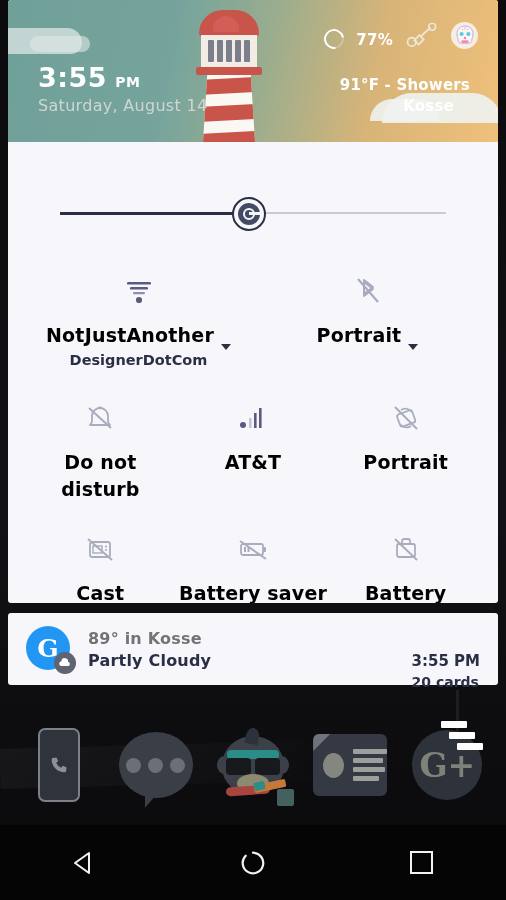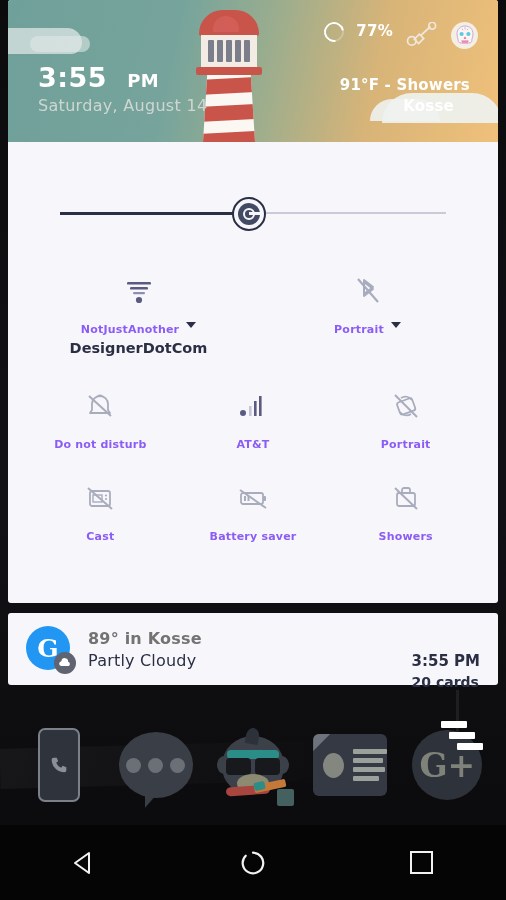--- a/index.html
+++ b/index.html
@@ -95,36 +95,36 @@
     overflow:hidden;
   }
   .lh-stripe{ position:absolute; left:-12px; width:90px; height:15px; background:#c8544a; }
   .lh-s1{ top:3px; transform:rotate(-3deg); }
   .lh-s2{ top:30px; transform:rotate(-3deg); }
   .lh-s3{ top:57px; transform:rotate(-3deg); }
 
   
   #clock-row{ position:absolute; left:30px; top:62px; display:flex; align-items:baseline; }
   #clock-time{ font-size:27px; font-weight:bold; color:#ffffff; letter-spacing:.5px; }
-  #clock-ampm{ font-size:18px; font-weight:bold; color:#ffffff; margin-left:20px; letter-spacing:.5px;}
+  #clock-ampm{ font-size:14px; font-weight:bold; color:#ffffff; margin-left:8px; letter-spacing:.5px;}
   #clock-date{
     position:absolute; left:30px; top:96px;
     font-size:16px; color:#cfd6d2; letter-spacing:.3px;
   }
   #weather-cond{
     position:absolute; right:28px; top:76px;
     font-size:15px; font-weight:bold; color:#ffffff; letter-spacing:.2px;
   }
   #weather-city{
     position:absolute; right:44px; top:97px;
     font-size:15px; font-weight:bold; color:#ffffff; letter-spacing:.2px;
   }
 
   
-  #status-strip{ position:absolute; right:20px; top:22px; display:flex; align-items:flex-start; gap:12px; }
+  #status-strip{ position:absolute; right:20px; top:22px; display:flex; align-items:flex-end; gap:12px; }
   #battery-ring{
     width:20px; height:20px; border-radius:50%;
     border:2.6px solid #ffffff; border-right-color:rgba(255,255,255,.25);
     transform:rotate(35deg);
   }
   #battery-pct{ font-size:15px; font-weight:bold; color:#ffffff; letter-spacing:.3px; }
   #edit-icon{ width:34px; height:26px; opacity:.9; }
   #avatar{
     width:27px; height:27px; border-radius:50%;
     background:#f4eee4; display:flex; align-items:center; justify-content:center;
@@ -163,23 +163,23 @@
 
   
   #tiles{ padding:18px 16px 0; }
   .tile-row{ display:flex; }
   .tile{
     flex:1; display:flex; flex-direction:column; align-items:center;
     padding-top:10px;
   }
   .tile-icon{ height:42px; display:flex; align-items:center; justify-content:center; }
   .tile-label{
-    margin-top:10px; font-size:11px; font-weight:bold;
-    color:#8b5cf6; letter-spacing:.2px; text-align:center; line-height:1.45;
-    display:flex; align-items:flex-start; gap:7px; justify-content:center;
+    margin-top:10px; font-size:19px; font-weight:bold;
+    color:#000000; letter-spacing:.2px; text-align:center; line-height:1.45;
+    display:flex; align-items:flex-end; gap:7px; justify-content:center;
   }
   .tile-sub{ font-size:14.5px; font-weight:bold; color:#2b2f45; line-height:1.45; }
   .chev{
     width:0;height:0;border-left:5px solid transparent;border-right:5px solid transparent;
     border-top:6px solid #2b2f45; display:inline-block;
   }
   .row2,.row3{ margin-top:16px; }
   .row3{ margin-top:14px; padding-bottom:18px; }
 
   
@@ -193,21 +193,21 @@
     display:flex; align-items:center; justify-content:center;
     color:#ffffff; font-size:25px; font-weight:bold; font-family:"DejaVu Serif", serif;
   }
   #g-cloud-badge{
     position:absolute; right:-4px; bottom:-2px; width:22px; height:22px;
     border-radius:50%; background:#5f6470;
     display:flex; align-items:center; justify-content:center;
   }
   #now-texts{ flex:1; }
   #now-line1{ font-size:16px; font-weight:bold; color:#737373; letter-spacing:.2px; }
-  #now-line2{ font-size:16px; font-weight:normal; color:#2b2f45; letter-spacing:.2px; margin-top:3px;}
+  #now-line2{ font-size:16px; font-weight:bold; color:#2b2f45; letter-spacing:.2px; margin-top:3px;}
   #now-right{ text-align:left;margin-top:43px; }
   #now-time{ font-size:15px; font-weight:bold; color:#2b2f45; }
   #now-cards{ font-size:14px; font-weight:bold; color:#2b2f45; margin-top:4px; }
 
   
   #dock{
     position:absolute; left:0; right:0; top:705px; height:120px;
     display:flex; align-items:center; justify-content:space-around; padding:0 10px;
   }
   .dock-app{ width:80px; height:92px; display:flex; align-items:center; justify-content:center; position:relative;}
@@ -455,21 +455,21 @@
       </div>
 
       <div class="tile">
         <div class="tile-icon">
           <svg viewBox="0 0 34 30" width="34" height="30">
             <rect x="8" y="10" width="18" height="13" rx="2" stroke="#a8acbd" stroke-width="1.8" fill="none"></rect>
             <path d="M13 10 V7 a2 2 0 0 1 2-2 h4 a2 2 0 0 1 2 2 v3" stroke="#a8acbd" stroke-width="1.8" fill="none"></path>
             <path d="M6 5 L28 26" stroke="#a8acbd" stroke-width="2"></path>
           </svg>
         </div>
-        <div class="tile-label">Showers</div>
+        <div class="tile-label">Battery</div>
       </div>
     </div>
   </div>
 </div>
 
 <div id="now-card" class="panel">
   <div id="g-badge-wrap">
     <div id="g-circle">G</div>
     <div id="g-cloud-badge">
       <svg viewBox="0 0 18 12" width="14" height="10">

